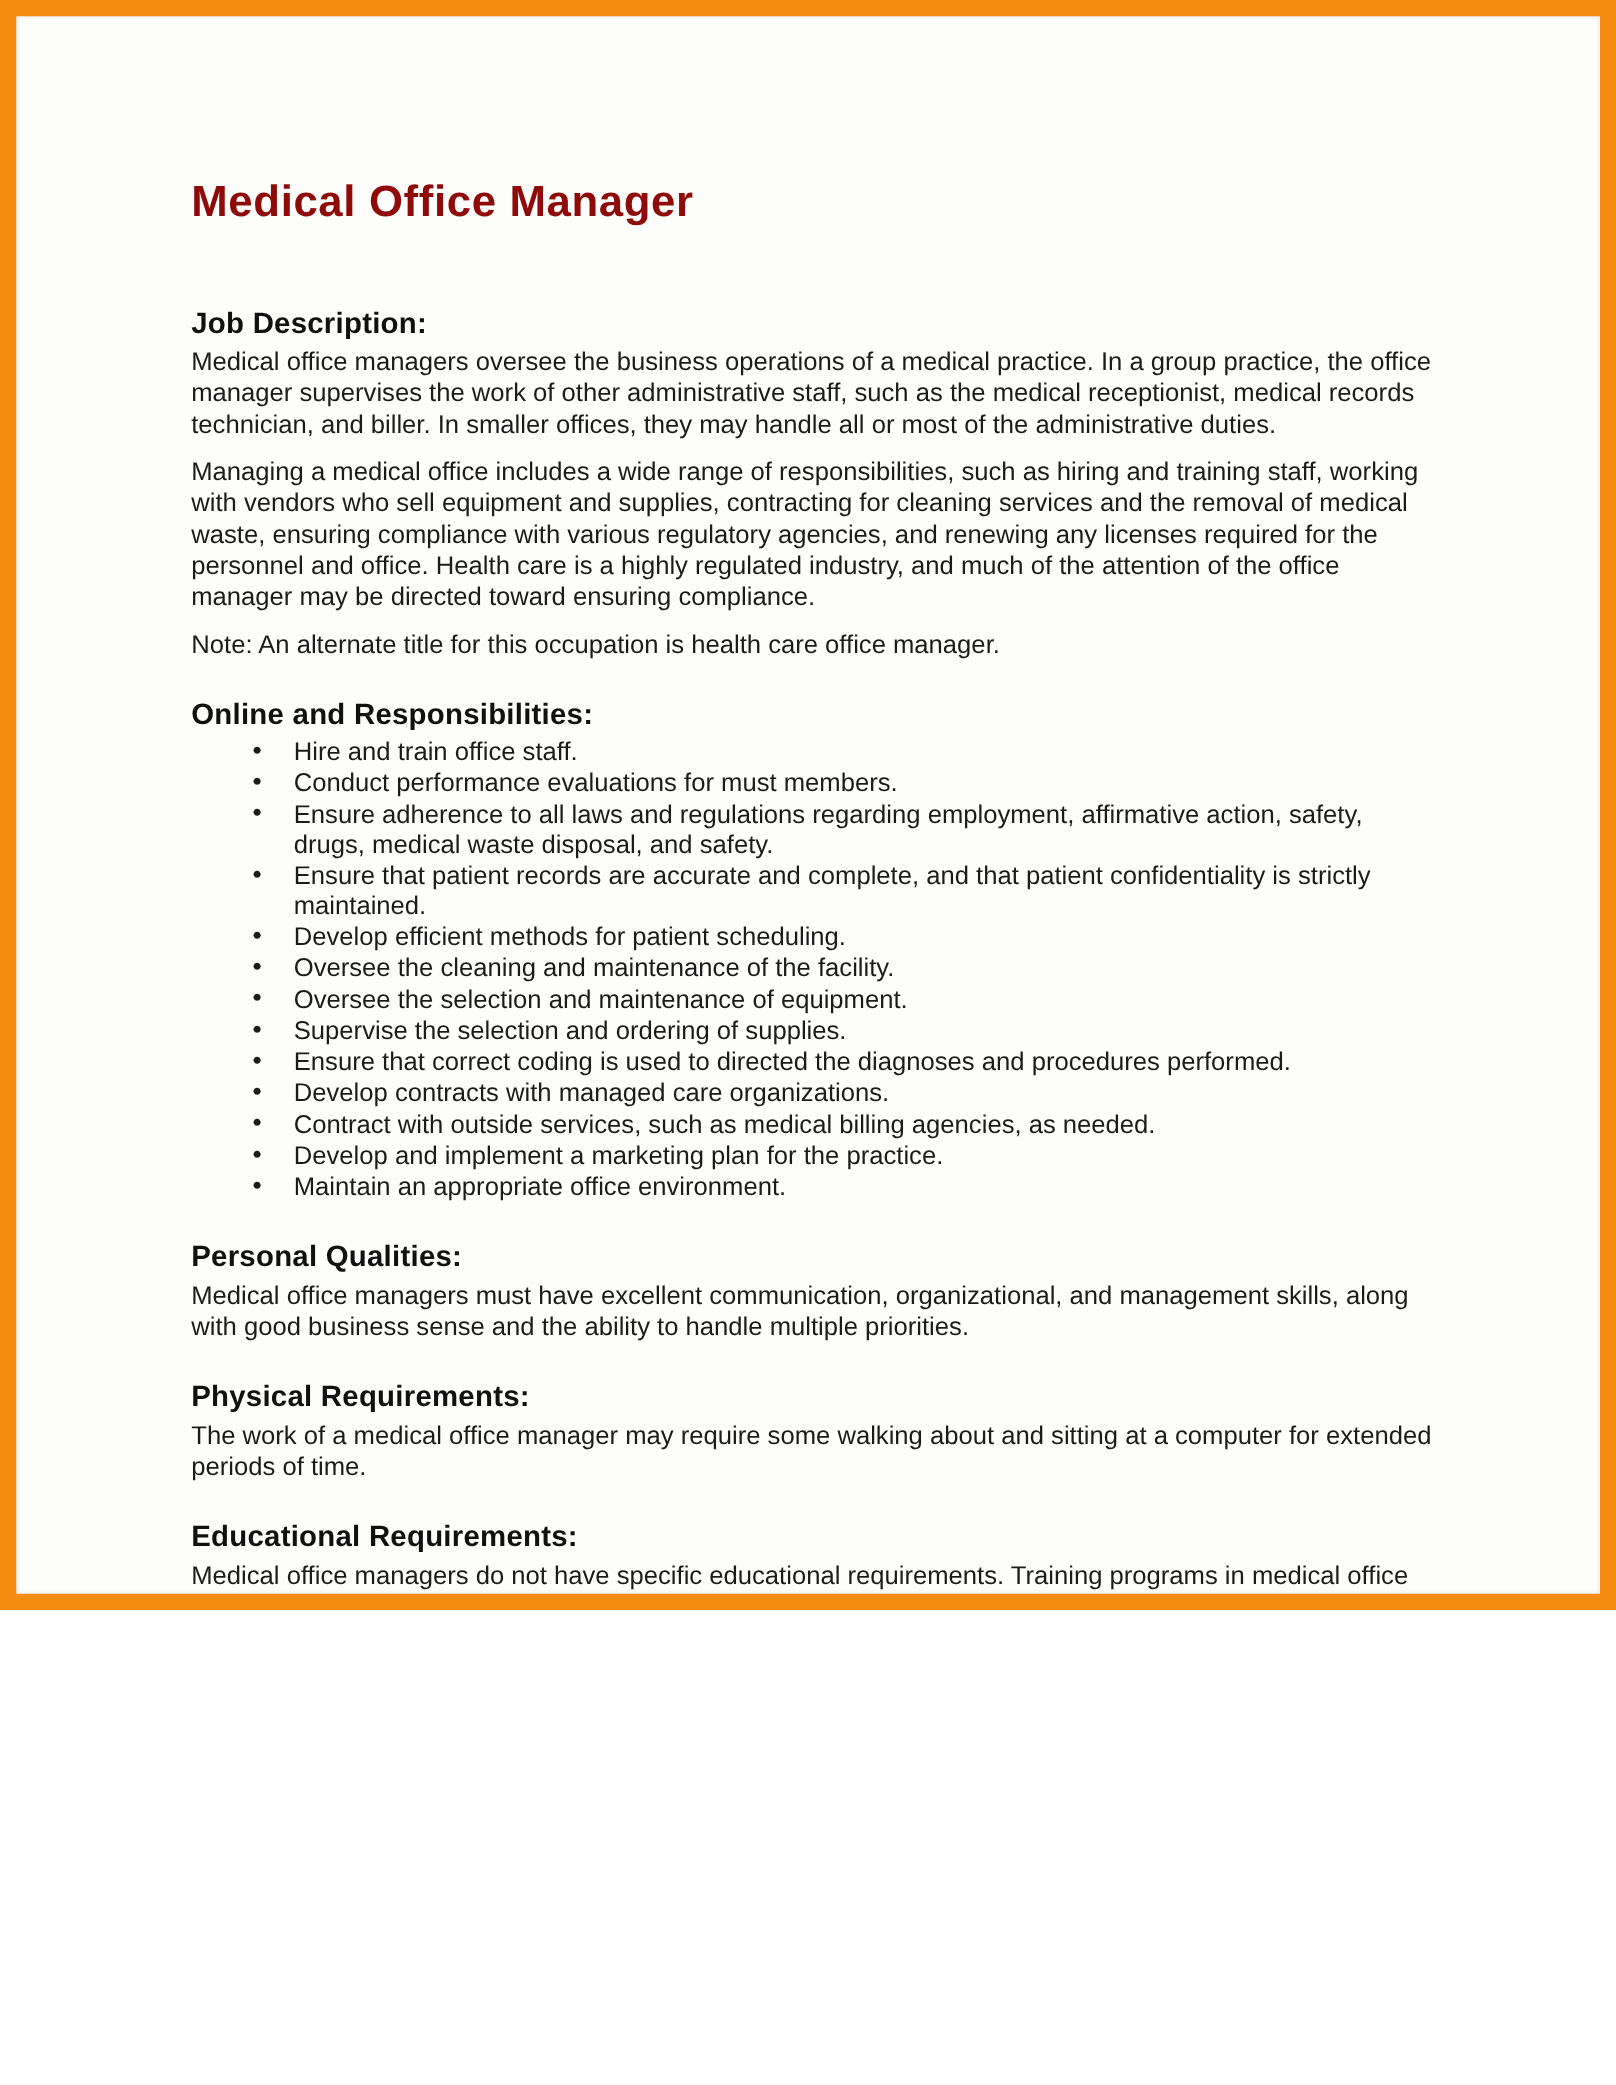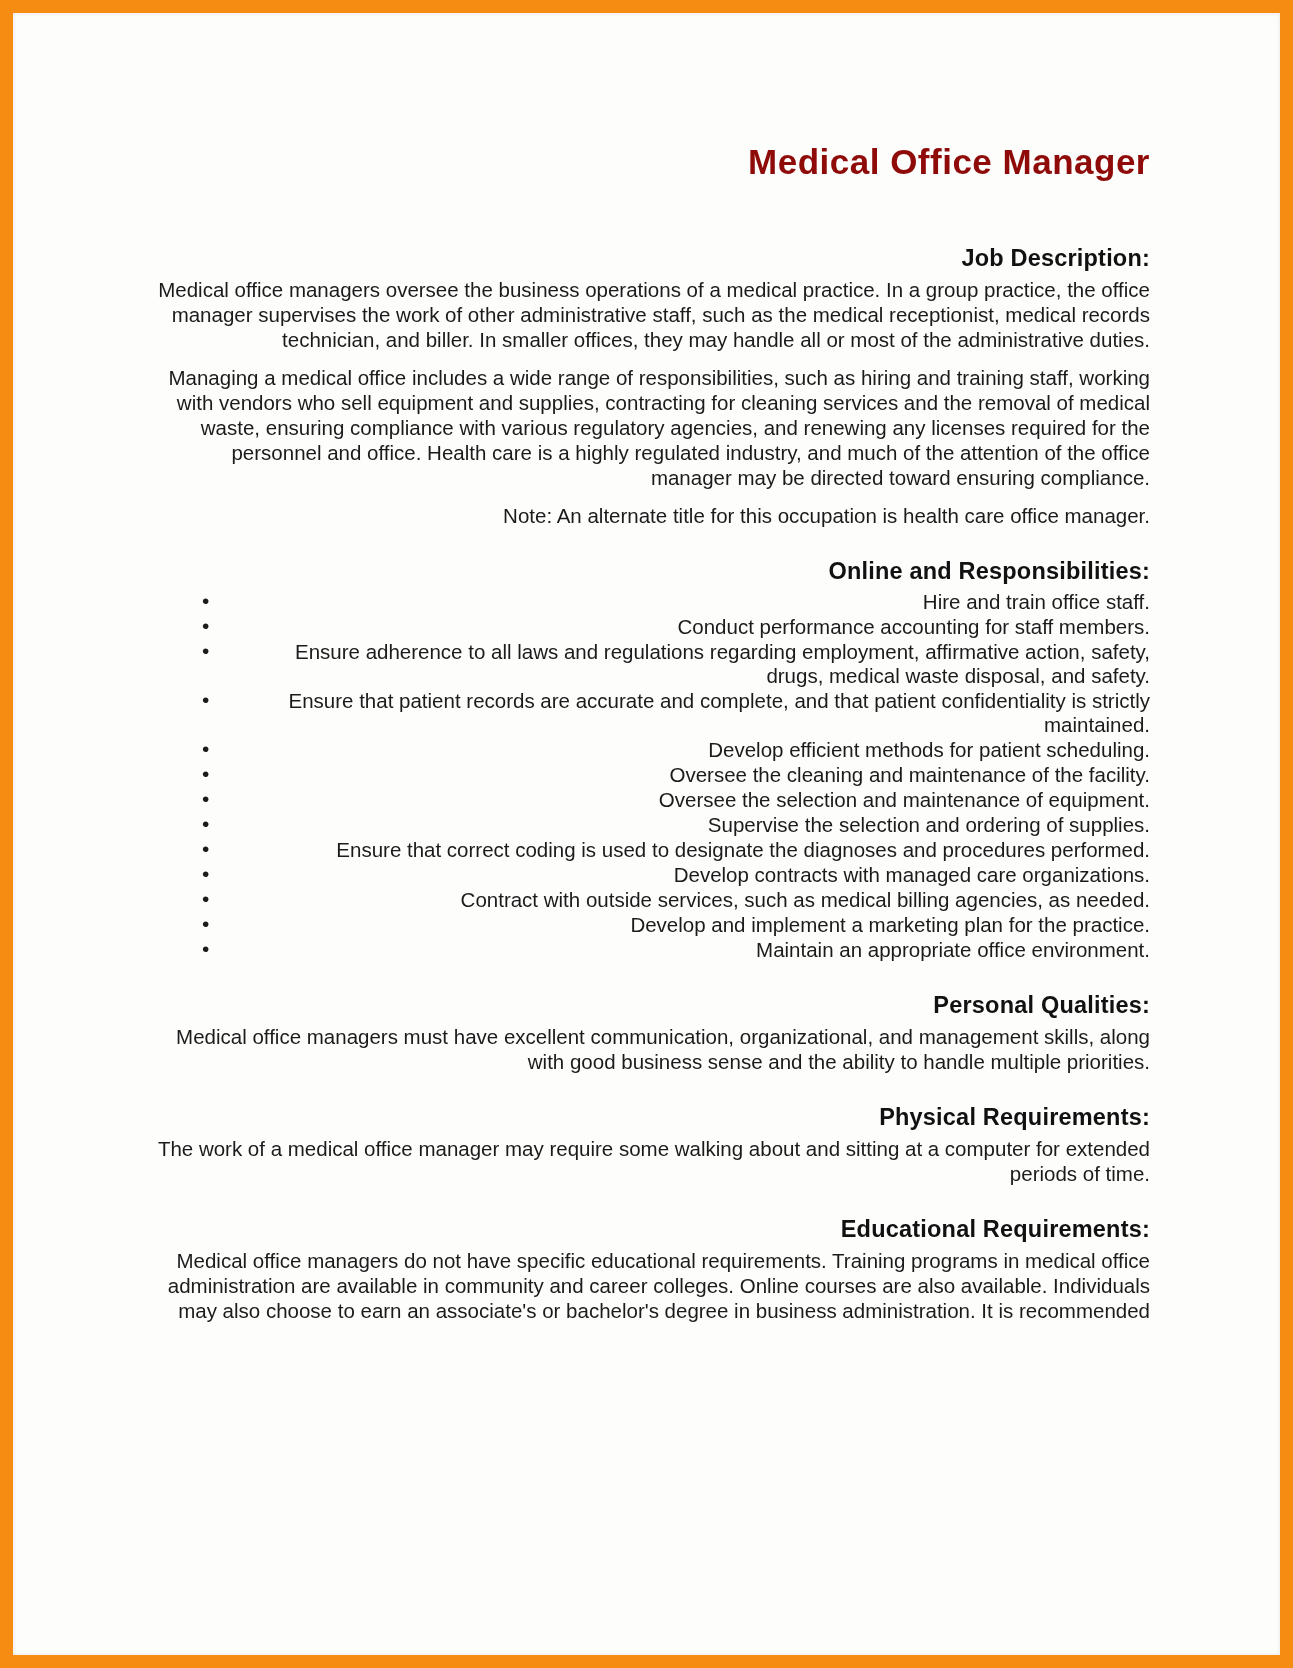--- a/index.html
+++ b/index.html
@@ -5,29 +5,28 @@
   :root {
     --frame: #F78C12;
     --title: #8E0B09;
     --heading: #111111;
     --body: #1b1b1b;
     --page-bg: #FDFDFC;
   }
   html, body { margin: 0; padding: 0; background: #ffffff; }
   .page {
     width: 1293px;
-    height: 1668px;
+    height: 1288px;
     box-sizing: border-box;
     border: 13px solid var(--frame);
     background: var(--page-bg);
     position: relative;
     overflow: hidden;
     box-shadow: inset 0 0 4px rgba(0,0,0,0.10);
     font-family: "Liberation Sans", "DejaVu Sans", sans-serif;
-    text-align: right;
   }
   .content {
     padding: 128px 130px 0 140px;
   }
   .doc-title {
     margin: 0;
     font-size: 35px;
     line-height: 42px;
     font-weight: bold;
     color: var(--title);
@@ -89,28 +88,28 @@
           <p class="para">Managing a medical office includes a wide range of responsibilities, such as hiring and training staff, working with vendors who sell equipment and supplies, contracting for cleaning services and the removal of medical waste, ensuring compliance with various regulatory agencies, and renewing any licenses required for the personnel and office. Health care is a highly regulated industry, and much of the attention of the office manager may be directed toward ensuring compliance.</p>
           <p class="para">Note: An alternate title for this occupation is health care office manager.</p>
         </div>
     </section>
 
     <section>
       <h2 class="section-heading">Online and Responsibilities:</h2>
       <ul class="duties">
 
       <li class="duty">Hire and train office staff.</li>
-          <li class="duty">Conduct performance accounting for staff members.</li>
+          <li class="duty">Conduct performance evaluations for must members.</li>
           <li class="duty">Ensure adherence to all laws and regulations regarding employment, affirmative action, safety, drugs, medical waste disposal, and safety.</li>
           <li class="duty">Ensure that patient records are accurate and complete, and that patient confidentiality is strictly maintained.</li>
           <li class="duty">Develop efficient methods for patient scheduling.</li>
           <li class="duty">Oversee the cleaning and maintenance of the facility.</li>
           <li class="duty">Oversee the selection and maintenance of equipment.</li>
           <li class="duty">Supervise the selection and ordering of supplies.</li>
-          <li class="duty">Ensure that correct coding is used to designate the diagnoses and procedures performed.</li>
+          <li class="duty">Ensure that correct coding is used to directed the diagnoses and procedures performed.</li>
           <li class="duty">Develop contracts with managed care organizations.</li>
           <li class="duty">Contract with outside services, such as medical billing agencies, as needed.</li>
           <li class="duty">Develop and implement a marketing plan for the practice.</li>
           <li class="duty">Maintain an appropriate office environment.</li>
         </ul>
     </section>
 
     <section>
       <h2 class="section-heading">Personal Qualities:</h2>
       <div class="paragraphs">

